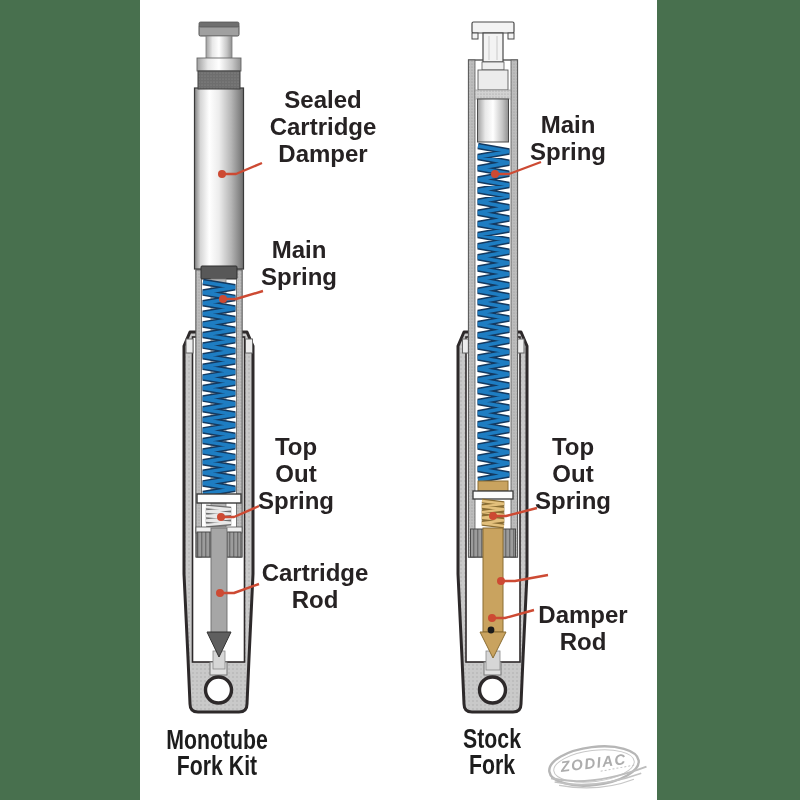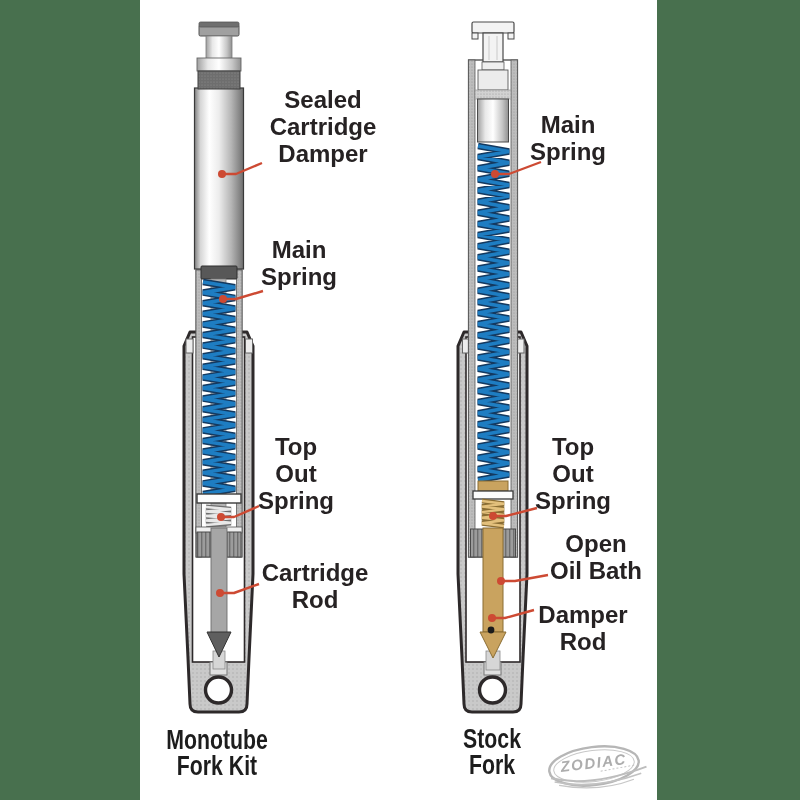--- a/index.html
+++ b/index.html
@@ -204,20 +204,18 @@
   <div class="part-label" style="left:315px;top:559px;">Cartridge
 Rod</div>
   <div class="caption" style="left:217px;top:727px;">Monotube
 Fork Kit</div>
 
   <div class="part-label" style="left:568px;top:111px;">Main
 Spring</div>
   <div class="part-label" style="left:573px;top:433px;">Top
 Out
 Spring</div>
-  <div class="part-label" style="left:596px;top:530px;">Open
-Oil Bath</div>
   <div class="part-label" style="left:583px;top:601px;">Damper
 Rod</div>
   <div class="caption" style="left:492px;top:726px;">Stock
 Fork</div>
 
 </div>
 
 </body></html>

